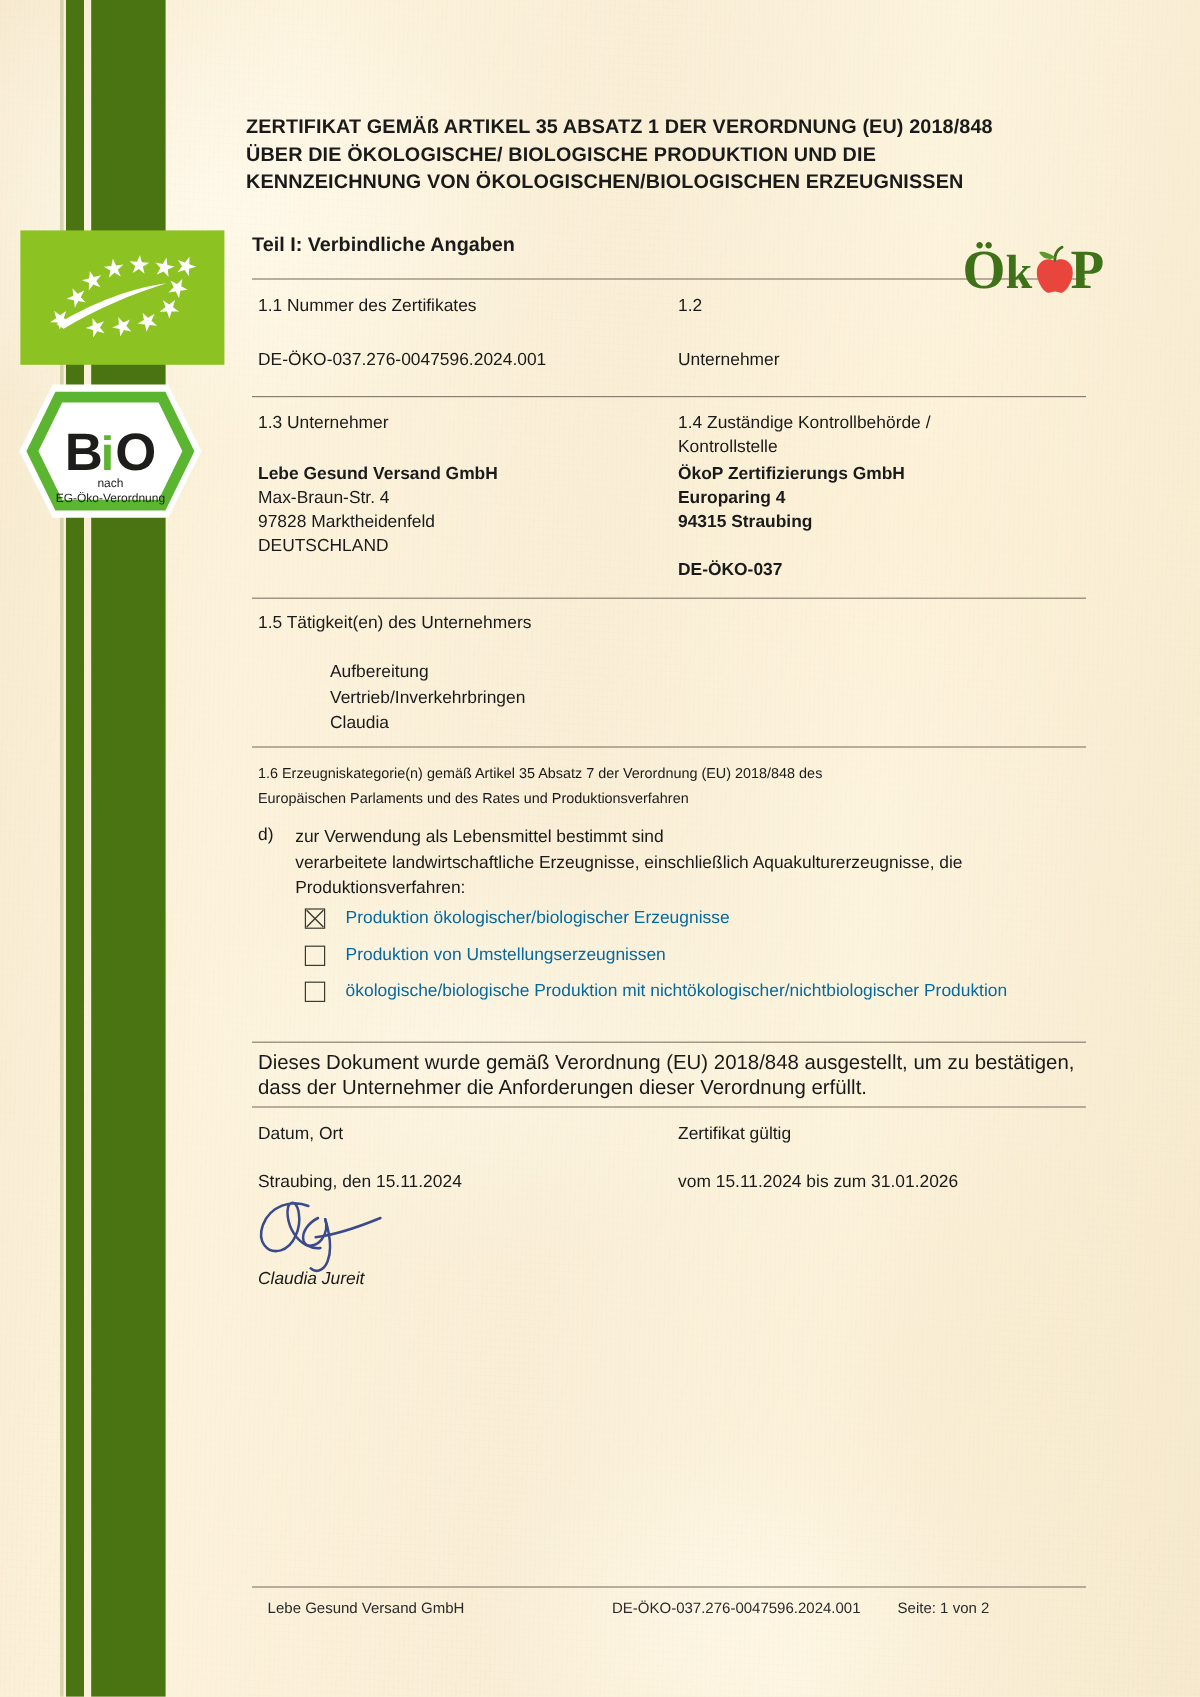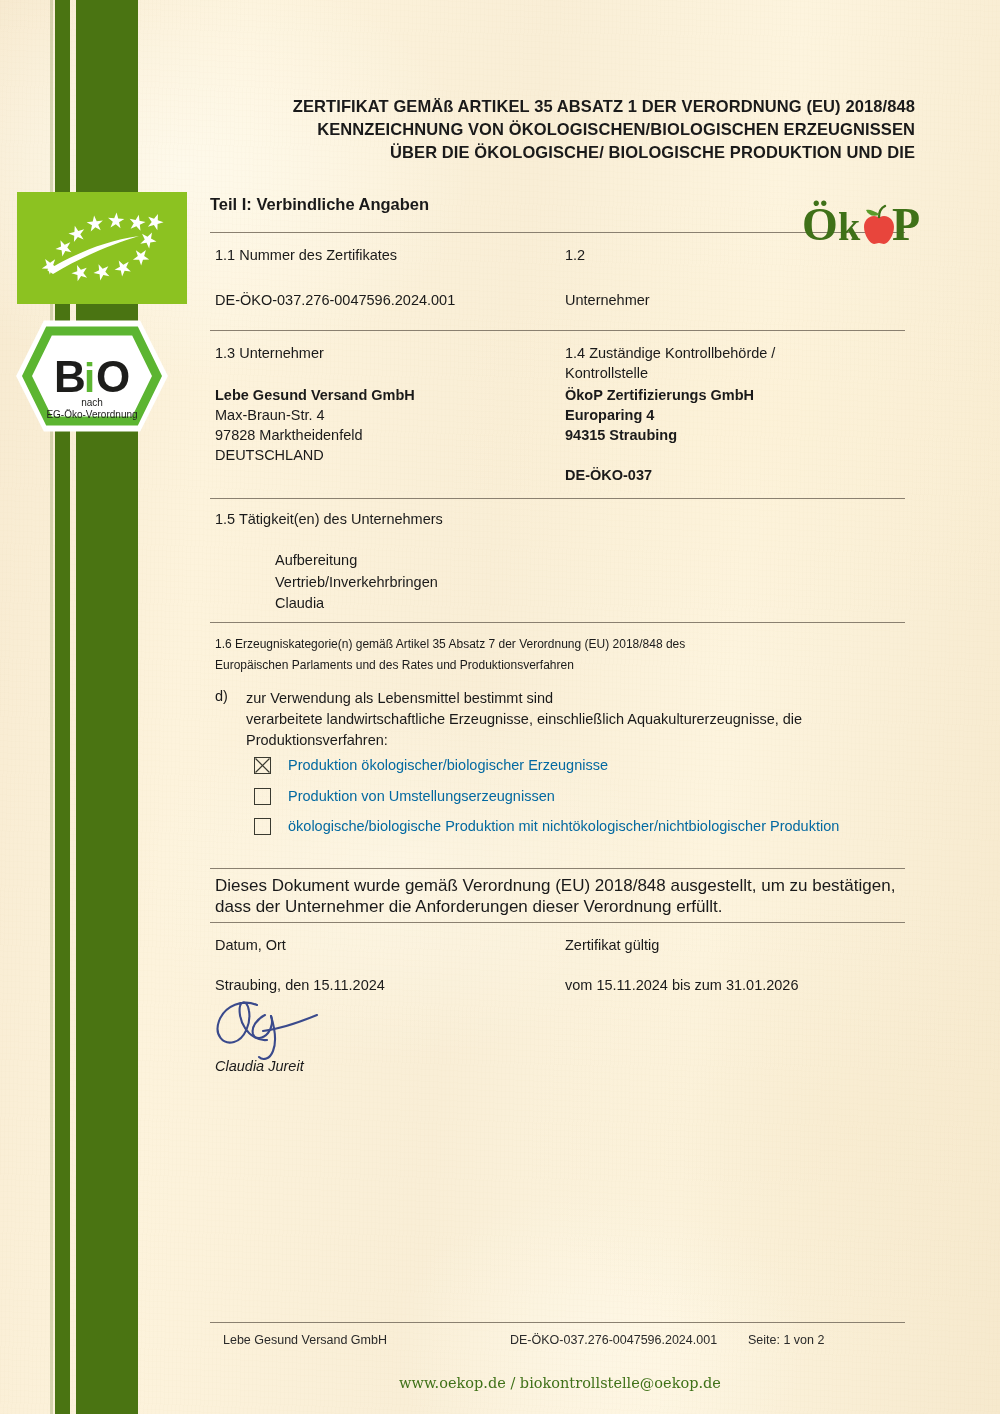--- a/index.html
+++ b/index.html
@@ -75,21 +75,21 @@
   
   .content {
     position: absolute;
     left: 210px; top: 0; width: 700px; height: 1414px;
     z-index: 3;
   }
 
   .title {
     position: absolute;
     top: 95px; left: -5px; width: 710px;
-    text-align: right;
+    text-align: left;
     font-size: 16.5px;
     font-weight: bold;
     line-height: 23px;
     color: #1a1a1a;
     letter-spacing: .1px;
   }
 
   .part-heading {
     position: absolute;
     top: 195px; left: 0;
@@ -242,22 +242,22 @@
     <text x="80" y="72" font-family="'Liberation Sans', sans-serif" font-size="44" font-weight="bold" fill="#1d1d1b">O</text>
     <text x="76" y="86" font-family="'Liberation Sans', sans-serif" font-size="10" fill="#1d1d1b" text-anchor="middle">nach</text>
     <text x="76" y="98" font-family="'Liberation Sans', sans-serif" font-size="10" fill="#1d1d1b" text-anchor="middle">EG-Öko-Verordnung</text>
   </svg>
 </div>
 
 <div class="content">
 
   <div class="title">
     <div>ZERTIFIKAT GEMÄß ARTIKEL 35 ABSATZ 1 DER VERORDNUNG (EU) 2018/848</div>
+    <div>ÜBER DIE ÖKOLOGISCHE/ BIOLOGISCHE PRODUKTION UND DIE</div>
     <div>KENNZEICHNUNG VON ÖKOLOGISCHEN/BIOLOGISCHEN ERZEUGNISSEN</div>
-    <div>ÜBER DIE ÖKOLOGISCHE/ BIOLOGISCHE PRODUKTION UND DIE</div>
   </div>
 
   <div class="part-heading">Teil I: Verbindliche Angaben</div>
 
   <hr class="rule" style="top:232px">
   <div class="row" style="top:245px">
     <div class="col-l lbl">1.1 Nummer des Zertifikates</div>
     <div class="col-r lbl">1.2</div>
   </div>
   <div class="row" style="top:290px">
@@ -375,15 +375,14 @@
     </svg>
   </div>
   <div class="sig-name">Claudia Jureit</div>
 
   <hr class="rule" style="top:1322px">
   <div class="footer-line">
     <span class="f-left">Lebe Gesund Versand GmbH</span>
     <span class="f-mid">DE-ÖKO-037.276-0047596.2024.001</span>
     <span class="f-right">Seite: 1 von 2</span>
   </div>
-  <div class="web">www.oekop.de / biokontrollstelle@oekop.de</div>
 
 </div>
 
 </body></html>

